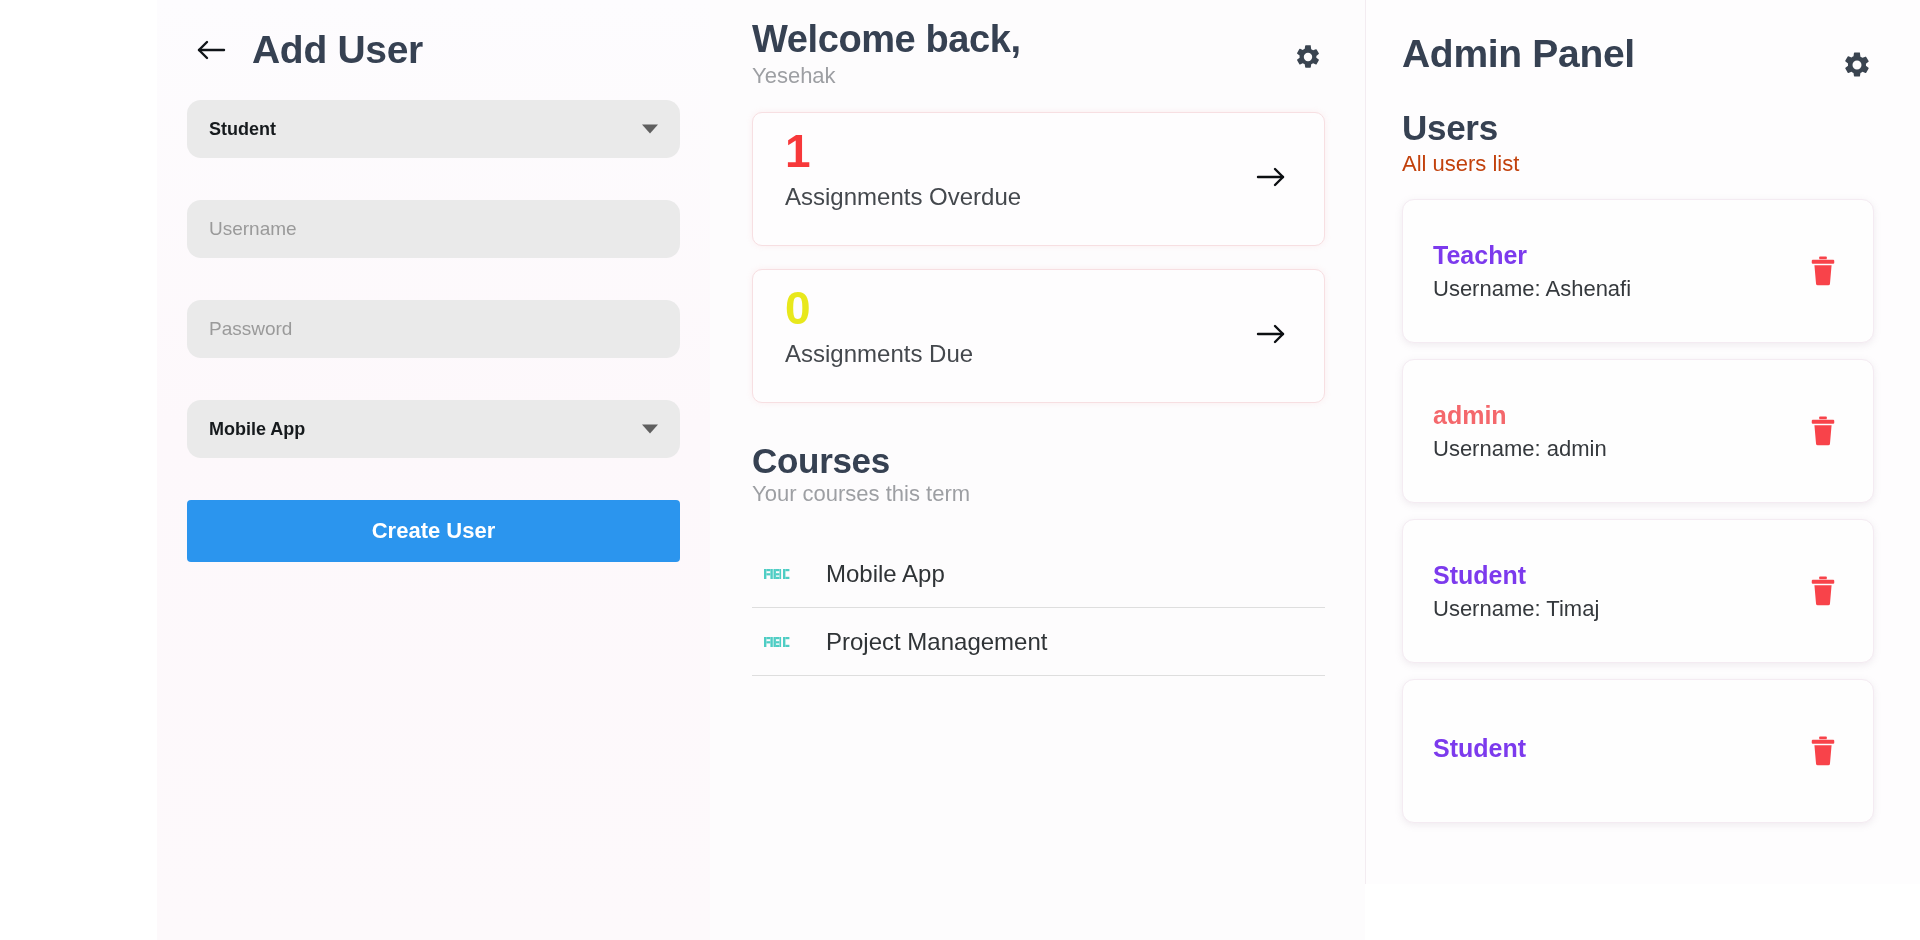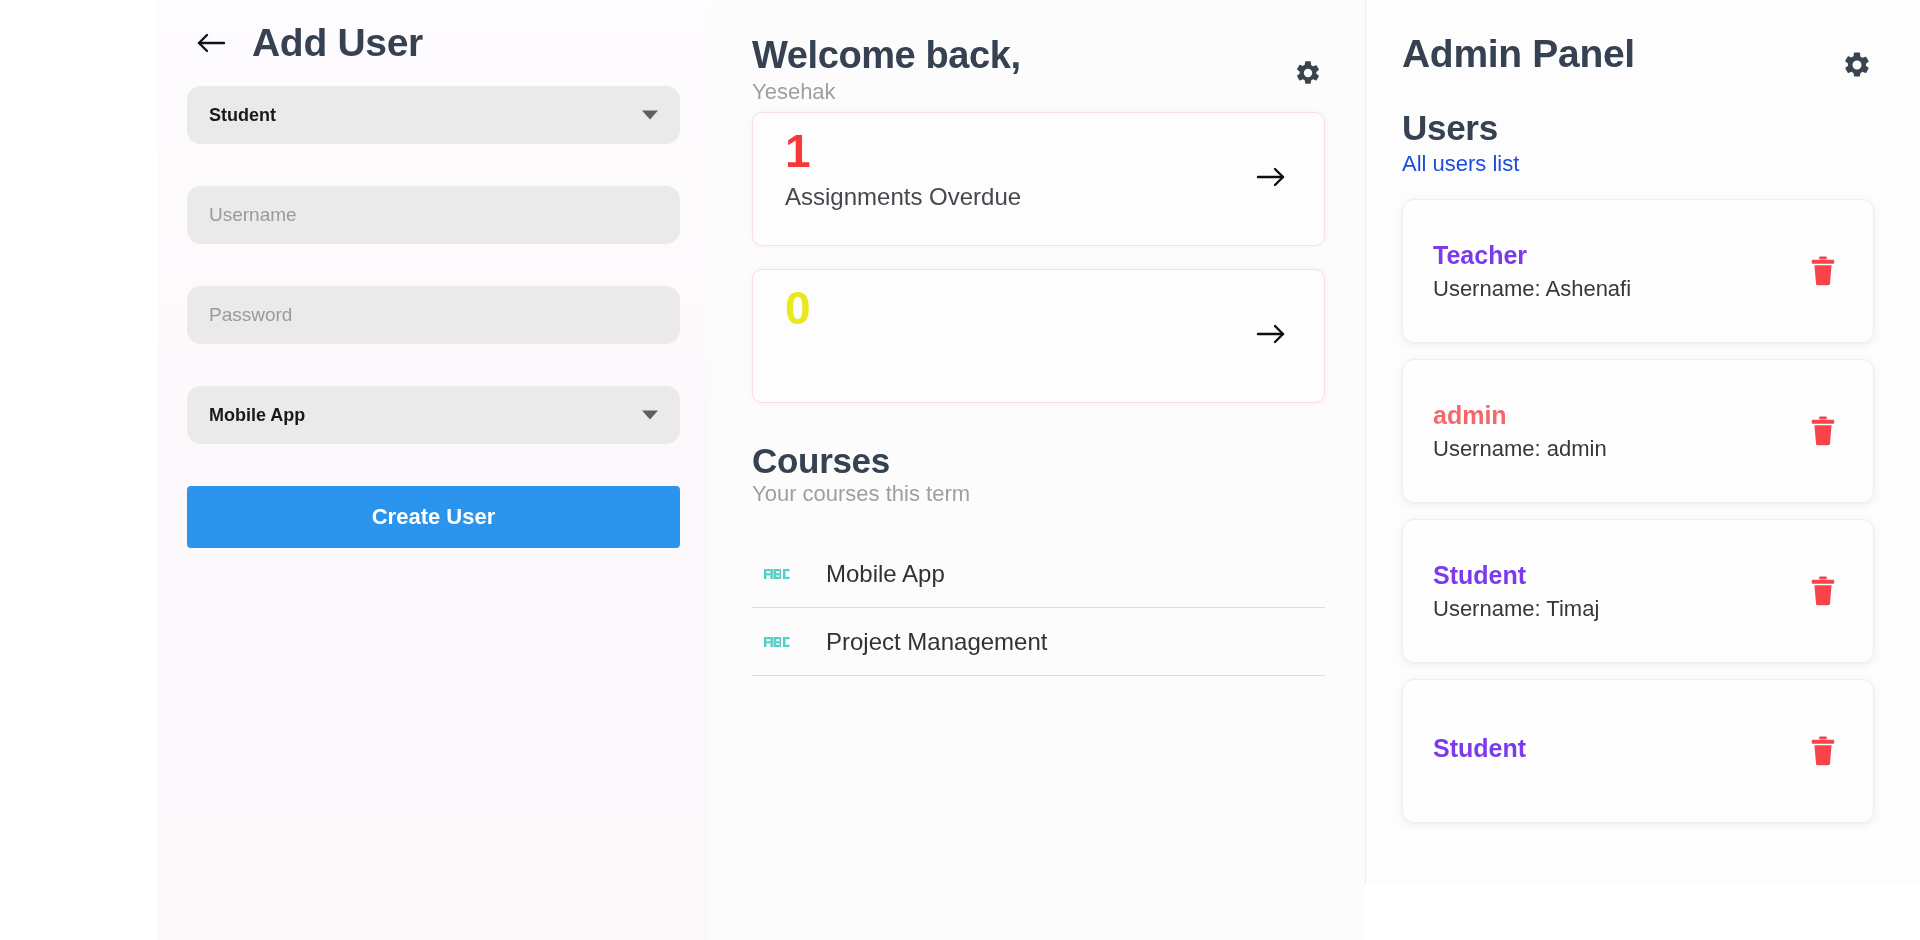--- a/index.html
+++ b/index.html
@@ -23,21 +23,21 @@
   
   .panel-adduser {
     flex: 0 0 553px;
     width: 553px; height: 940px;
     background: linear-gradient(180deg, #fdfcfe 0%, #fdf8fb 45%, #fdf9fb 100%);
     position: relative;
     padding: 0 25px;
   }
   .adduser-header {
     display: flex; align-items: center;
-    height: 86px;
+    height: 100px;
     padding-left: 8px;
   }
   .back-arrow {
     width: 42px; height: 42px;
     display: flex; align-items: center; justify-content: center;
     color: #101418;
     cursor: pointer;
     flex: 0 0 42px;
   }
   .back-arrow svg { display: block; }
@@ -91,21 +91,21 @@
   
   .panel-dashboard {
     flex: 0 0 655px;
     width: 655px; height: 940px;
     background: #fdfcfd;
     position: relative;
     padding: 0 40px 0 42px;
   }
   .dash-header {
     display: flex; align-items: flex-start; justify-content: space-between;
-    padding-top: 34px;
+    padding-top: 18px;
     height: 112px;
   }
   .dash-welcome-title {
     font-size: 38px; font-weight: bold; color: #364152;
     line-height: 1.12;
     letter-spacing: -0.4px;
   }
   .dash-welcome-sub {
     font-size: 22px; color: #9d9fa3; margin-top: 2px;
   }
@@ -188,21 +188,21 @@
   .admin-title {
     font-size: 39px; font-weight: bold; color: #364152;
     letter-spacing: -0.3px;
   }
   .users-head { margin-top: 8px; }
   .users-title {
     font-size: 35px; font-weight: bold; color: #364152;
     letter-spacing: -0.3px;
   }
   .users-sub {
-    font-size: 22px; color: #1d4ed8; margin-top: 3px;
+    font-size: 22px; color: #c2410c; margin-top: 3px;
   }
   .user-list { margin-top: 22px; }
   .user-card {
     background: #fefefe;
     border: 1px solid #f4ebf2;
     border-radius: 12px;
     height: 144px;
     margin-bottom: 16px;
     padding: 0 30px;
     display: flex;
@@ -295,20 +295,21 @@
         <div class="stat-arrow">
           <svg width="30" height="26" viewBox="0 0 30 26" fill="none">
             <path d="M2 13 H27" stroke="currentColor" stroke-width="2.4" stroke-linecap="round"></path>
             <path d="M19 5 L27 13 L19 21" stroke="currentColor" stroke-width="2.4" stroke-linecap="round" stroke-linejoin="round"></path>
           </svg>
         </div>
       </div>
 
       <div class="stat-card">
         <div class="stat-number" style="color:#e8e81c">0</div>
+        <div class="stat-label">Assignments Due</div>
         <div class="stat-arrow">
           <svg width="30" height="26" viewBox="0 0 30 26" fill="none">
             <path d="M2 13 H27" stroke="currentColor" stroke-width="2.4" stroke-linecap="round"></path>
             <path d="M19 5 L27 13 L19 21" stroke="currentColor" stroke-width="2.4" stroke-linecap="round" stroke-linejoin="round"></path>
           </svg>
         </div>
       </div>
     </div>
 
     <div class="courses-head">

